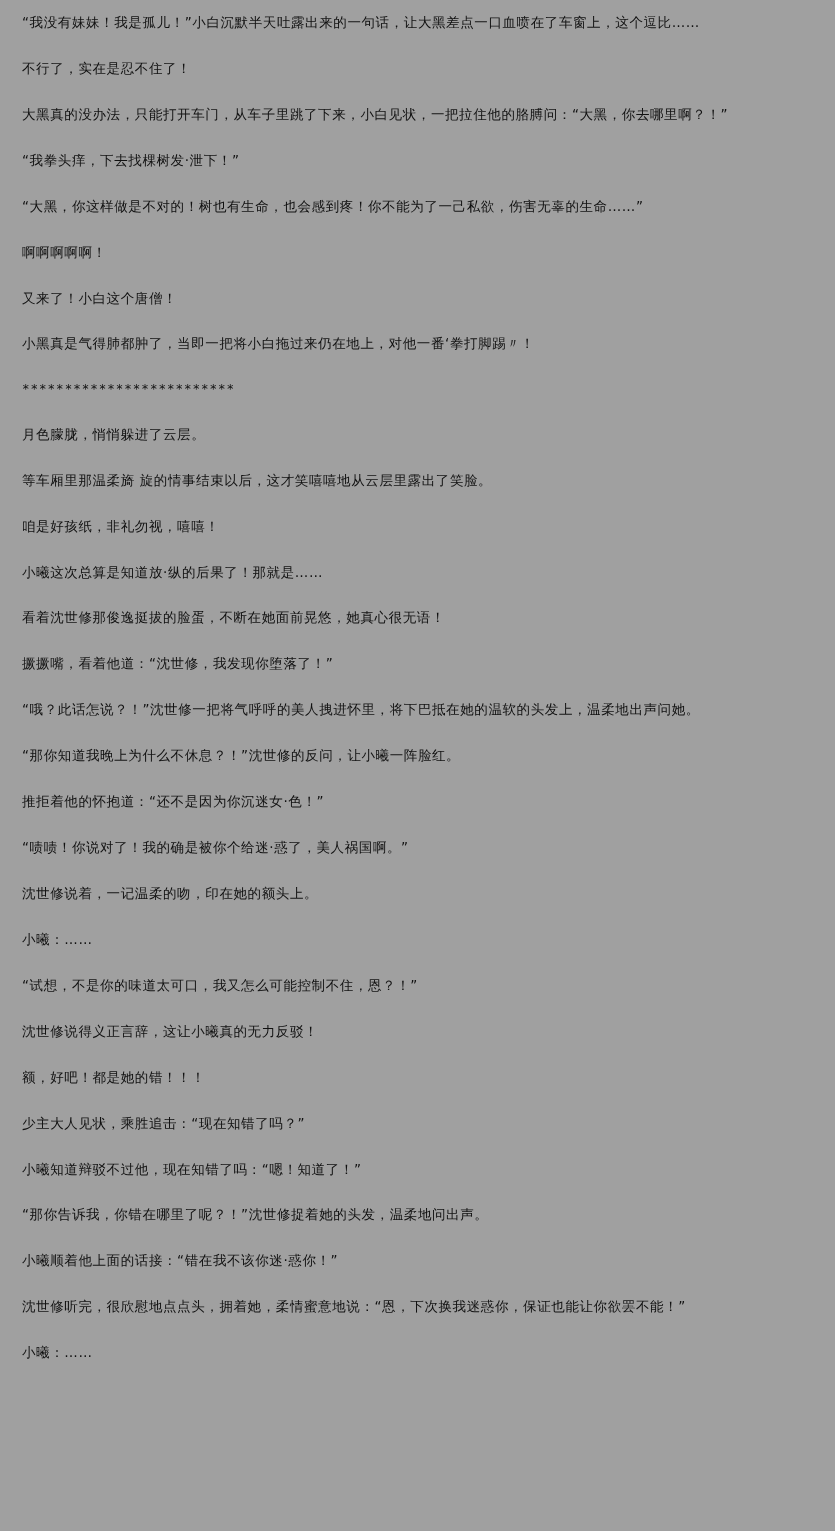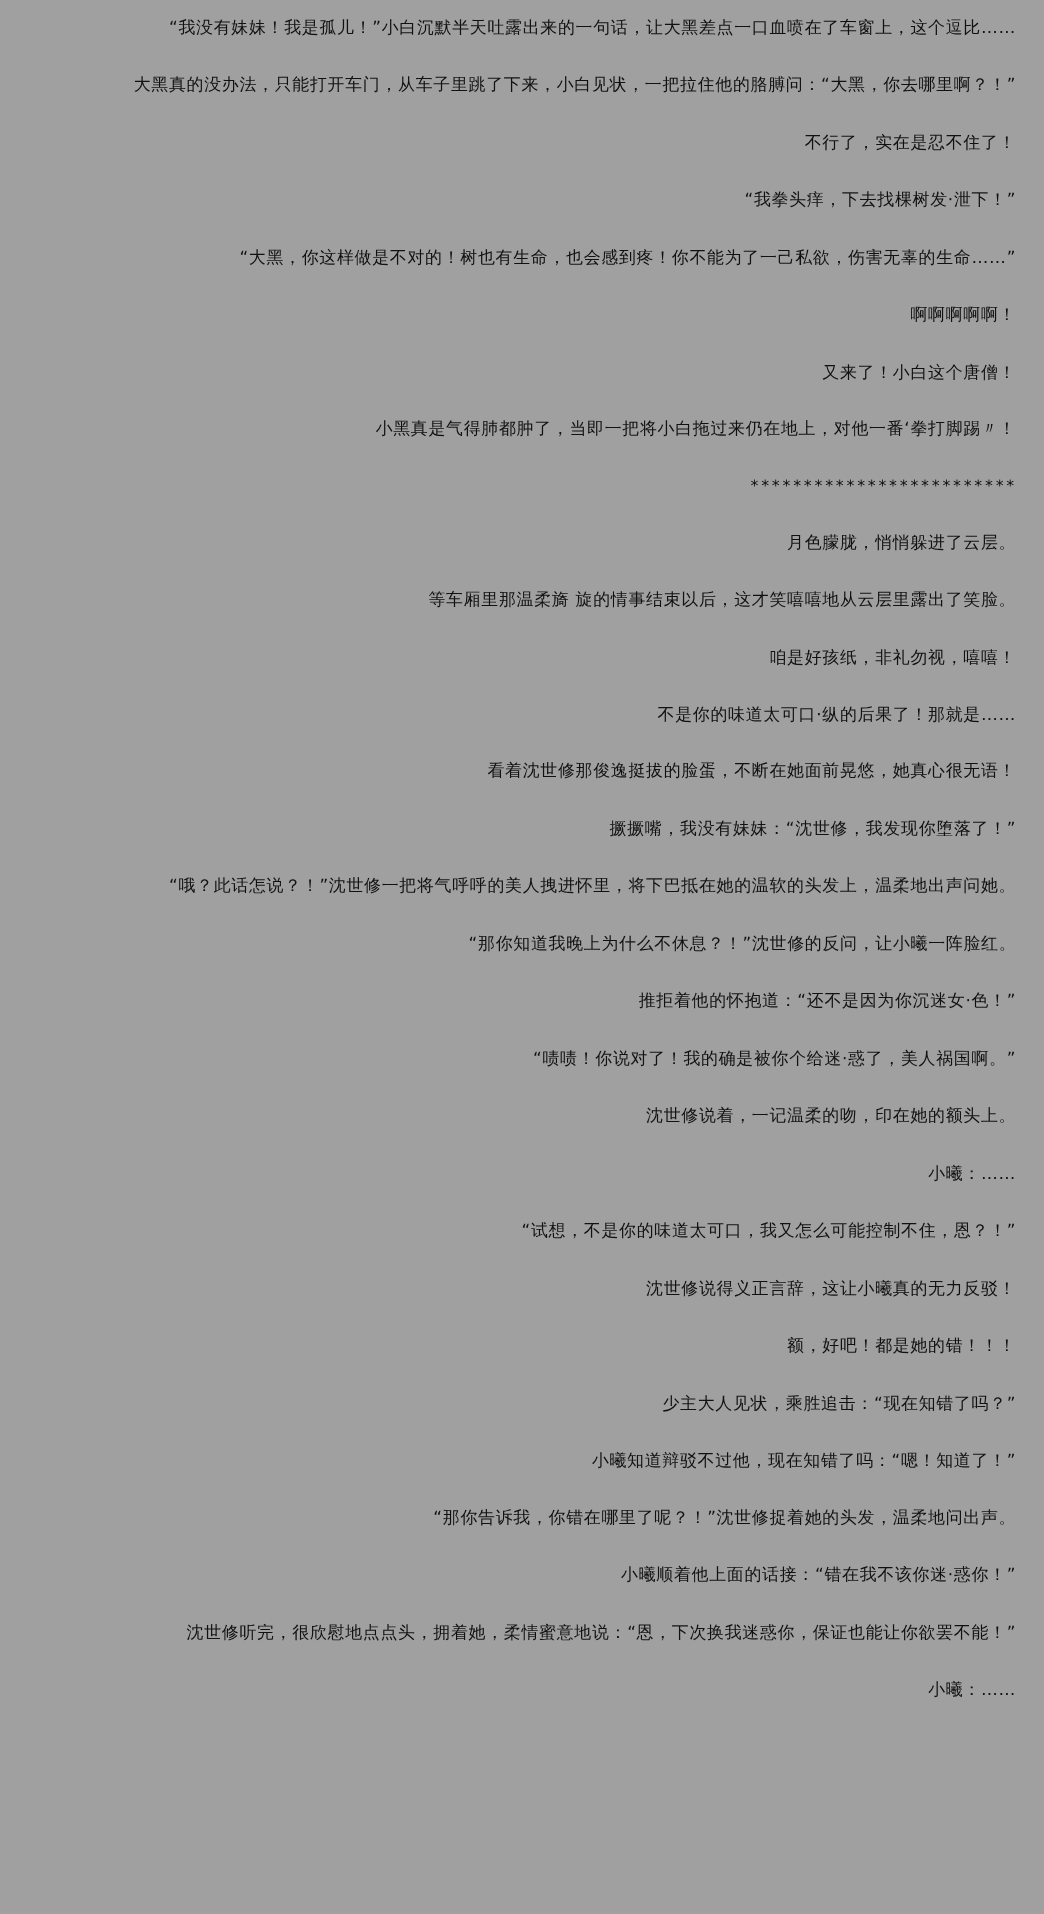--- a/index.html
+++ b/index.html
@@ -17,50 +17,50 @@
     box-sizing: border-box;
     padding: 12px 22px 18px 22px;
     background: #a0a0a0;
     color: #1a1a1a;
   }
   .para {
     font-size: 13.5px;
     line-height: 1.55;
     margin: 0 0 25px 0;
     letter-spacing: 0.6px;
-    text-align: right;
+    text-align: left;
     white-space: pre-wrap;
     word-break: break-all;
     color: #111111;
   }
   .para.sep {
     letter-spacing: 1px;
     font-family: "DejaVu Sans Mono", "Liberation Mono", monospace;
     font-size: 12.5px;
   }
 </style>
 </head>
 <body>
 
 <div id="reader" style="background: rgb(160, 160, 160); color: rgb(17, 17, 17);">
     <p class="para">“我没有妹妹！我是孤儿！”小白沉默半天吐露出来的一句话，让大黑差点一口血喷在了车窗上，这个逗比……</p>
+    <p class="para">不行了，实在是忍不住了！</p>
     <p class="para">大黑真的没办法，只能打开车门，从车子里跳了下来，小白见状，一把拉住他的胳膊问：“大黑，你去哪里啊？！”</p>
-    <p class="para">不行了，实在是忍不住了！</p>
     <p class="para">“我拳头痒，下去找棵树发·泄下！”</p>
     <p class="para">“大黑，你这样做是不对的！树也有生命，也会感到疼！你不能为了一己私欲，伤害无辜的生命……”</p>
     <p class="para">啊啊啊啊啊！</p>
     <p class="para">又来了！小白这个唐僧！</p>
     <p class="para">小黑真是气得肺都肿了，当即一把将小白拖过来仍在地上，对他一番‘拳打脚踢〃！</p>
     <p class="para sep">*************************</p>
     <p class="para">月色朦胧，悄悄躲进了云层。</p>
     <p class="para">等车厢里那温柔旖 旋的情事结束以后，这才笑嘻嘻地从云层里露出了笑脸。</p>
     <p class="para">咱是好孩纸，非礼勿视，嘻嘻！</p>
-    <p class="para">不是你的味道太可口·纵的后果了！那就是……</p>
+    <p class="para">小曦这次总算是知道放·纵的后果了！那就是……</p>
     <p class="para">看着沈世修那俊逸挺拔的脸蛋，不断在她面前晃悠，她真心很无语！</p>
-    <p class="para">撅撅嘴，我没有妹妹：“沈世修，我发现你堕落了！”</p>
+    <p class="para">撅撅嘴，看着他道：“沈世修，我发现你堕落了！”</p>
     <p class="para">“哦？此话怎说？！”沈世修一把将气呼呼的美人拽进怀里，将下巴抵在她的温软的头发上，温柔地出声问她。</p>
     <p class="para">“那你知道我晚上为什么不休息？！”沈世修的反问，让小曦一阵脸红。</p>
     <p class="para">推拒着他的怀抱道：“还不是因为你沉迷女·色！”</p>
     <p class="para">“啧啧！你说对了！我的确是被你个给迷·惑了，美人祸国啊。”</p>
     <p class="para">沈世修说着，一记温柔的吻，印在她的额头上。</p>
     <p class="para">小曦：……</p>
     <p class="para">“试想，不是你的味道太可口，我又怎么可能控制不住，恩？！”</p>
     <p class="para">沈世修说得义正言辞，这让小曦真的无力反驳！</p>
     <p class="para">额，好吧！都是她的错！！！</p>
     <p class="para">少主大人见状，乘胜追击：“现在知错了吗？”</p>

